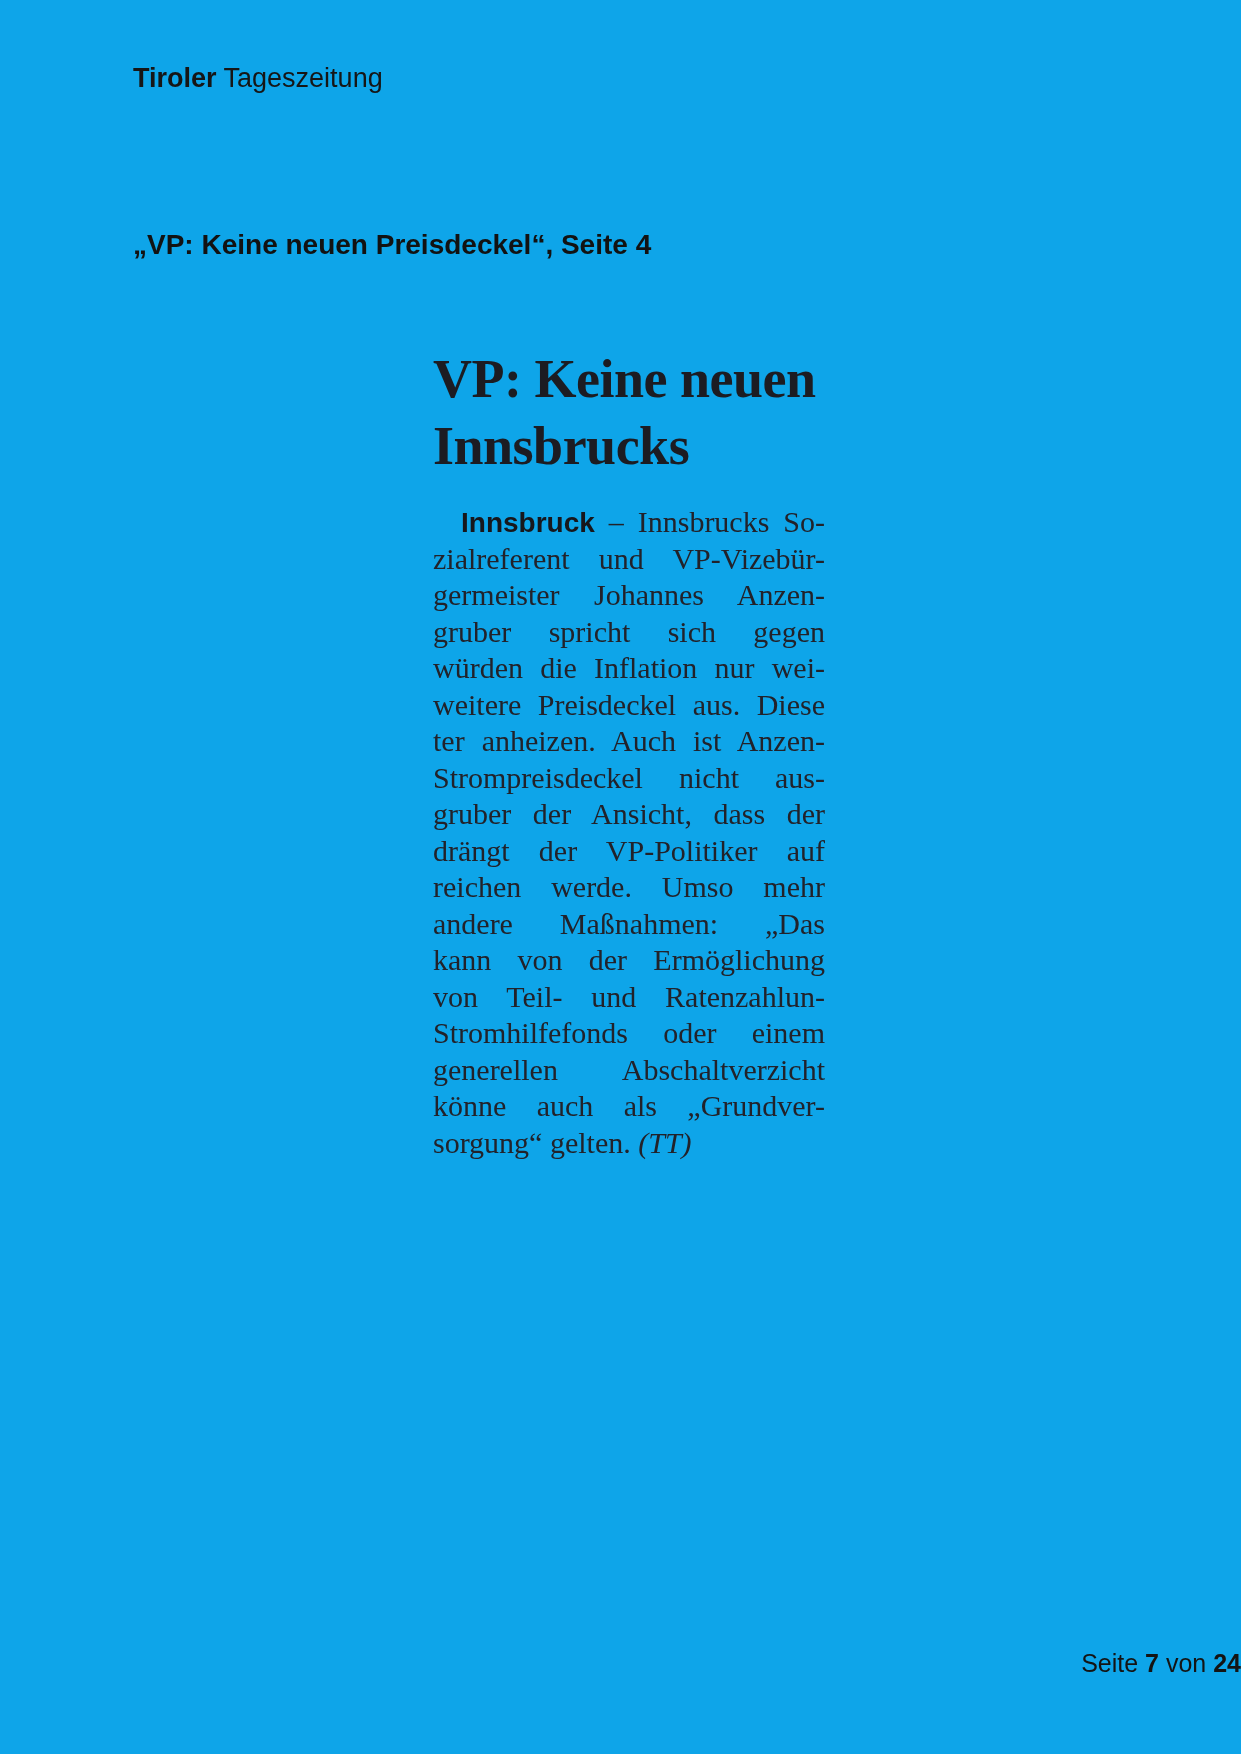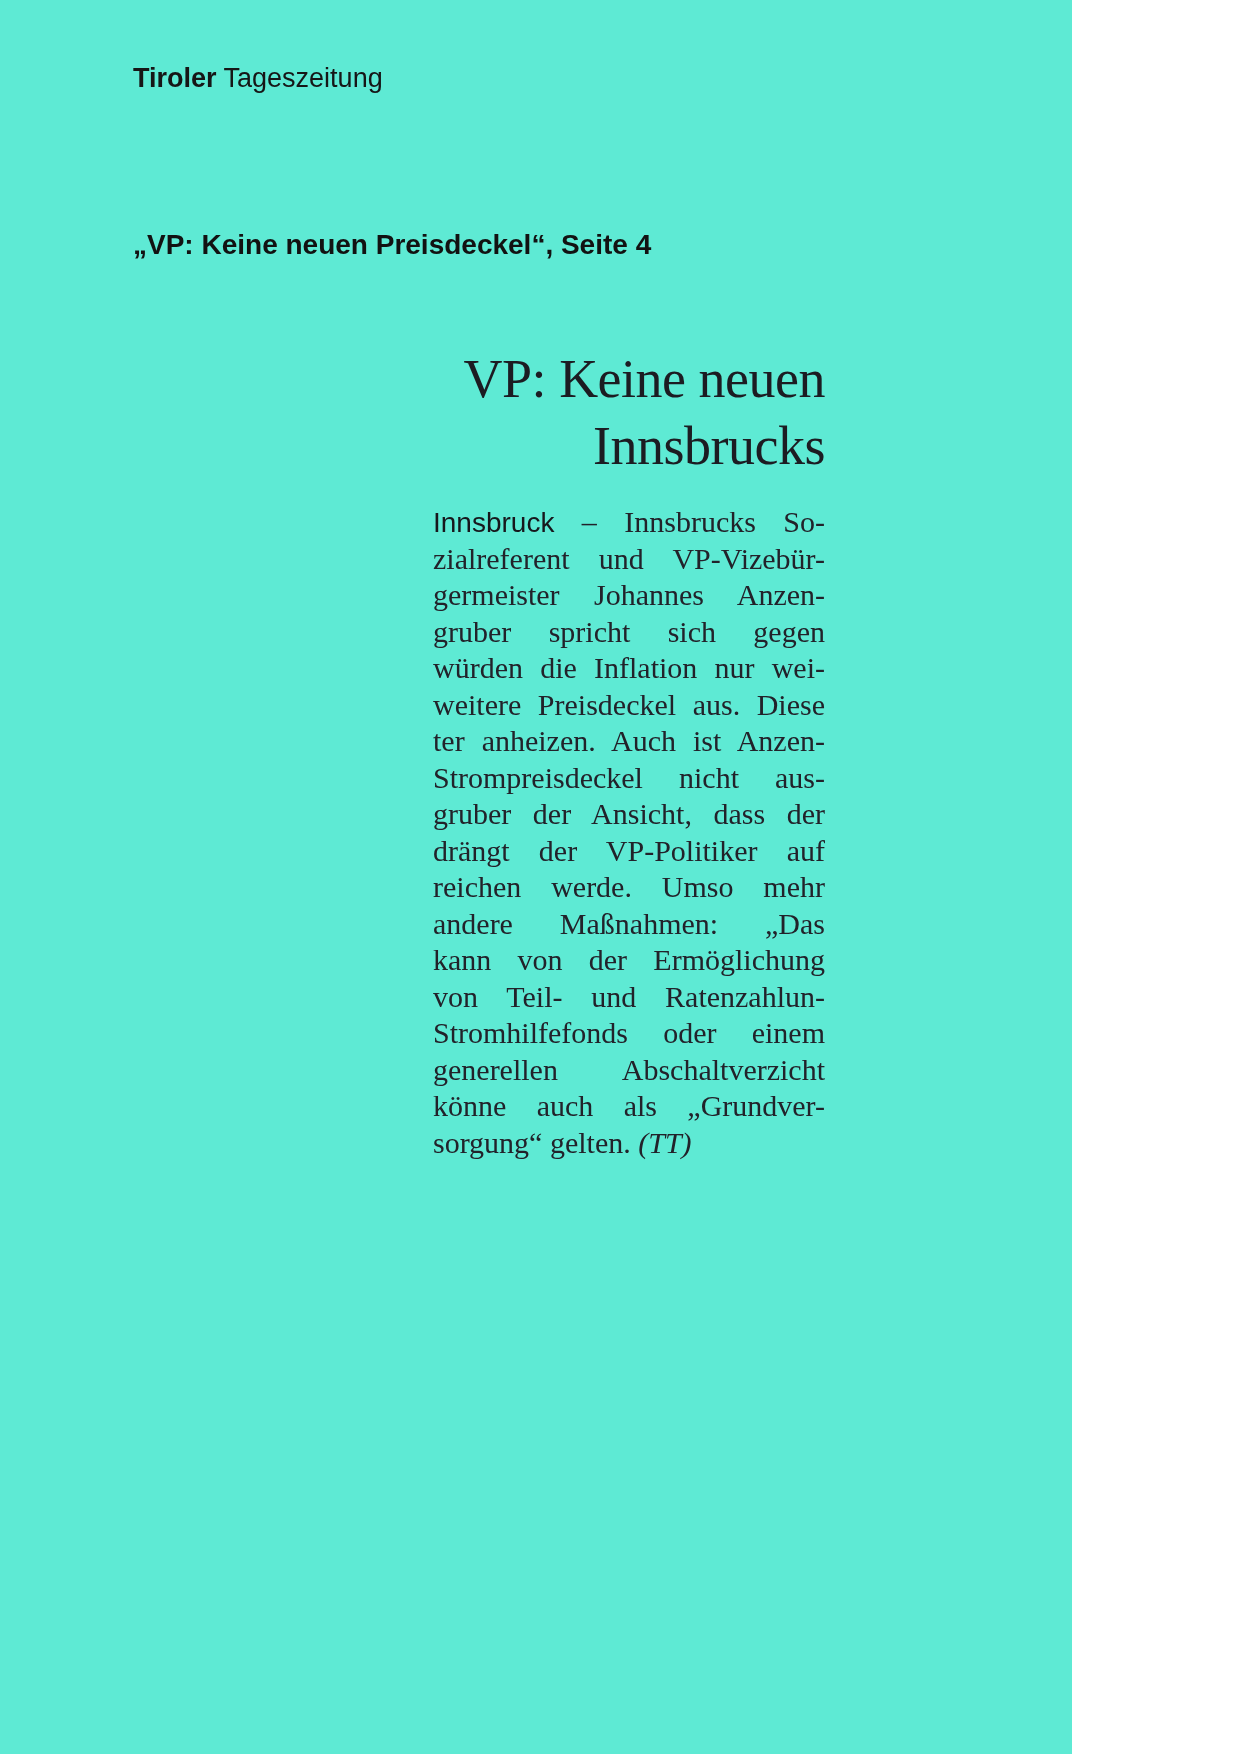--- a/index.html
+++ b/index.html
@@ -2,23 +2,23 @@
 <html><head>
 <meta charset="utf-8">
 <style>
   html, body {
     margin: 0;
     padding: 0;
     background: #ffffff;
   }
   .page {
     position: relative;
-    width: 1072px;
+    width: 1241px;
     height: 1754px;
-    background: #5eead4;
+    background: #0ea5e9;
     overflow: hidden;
     font-family: "Liberation Sans", sans-serif;
     color: #111111;
   }
 
   
   .masthead {
     position: absolute;
     left: 133px;
     top: 62px;
@@ -44,24 +44,24 @@
 
   
   .article {
     position: absolute;
     left: 433px;
     top: 330px;
     width: 392px;
   }
   .article-title {
     font-family: "Liberation Serif", serif;
-    font-weight: normal;
+    font-weight: bold;
     font-size: 54px;
     line-height: 67px;
-    text-align: right;
+    text-align: left;
     color: #1c1c22;
     letter-spacing: -0.5px;
     margin-top: 16px;
   }
   .article-body {
     margin-top: 24px;
     font-family: "Liberation Serif", serif;
     font-size: 30px;
     line-height: 36.5px;
     color: #22222a;
@@ -71,23 +71,24 @@
     text-align-last: justify;
     white-space: normal;
     height: 36.5px;
     overflow: visible;
   }
   .body-line.last {
     text-align-last: left;
   }
   .lead-in {
     font-family: "Liberation Sans", sans-serif;
-    font-weight: normal;
+    font-weight: bold;
     font-size: 28px;
     color: #17171c;
+    margin-left: 28px;
   }
   .byline {
     font-style: italic;
   }
 
   
   .page-footer {
     position: absolute;
     left: 0;
     top: 1648px;

